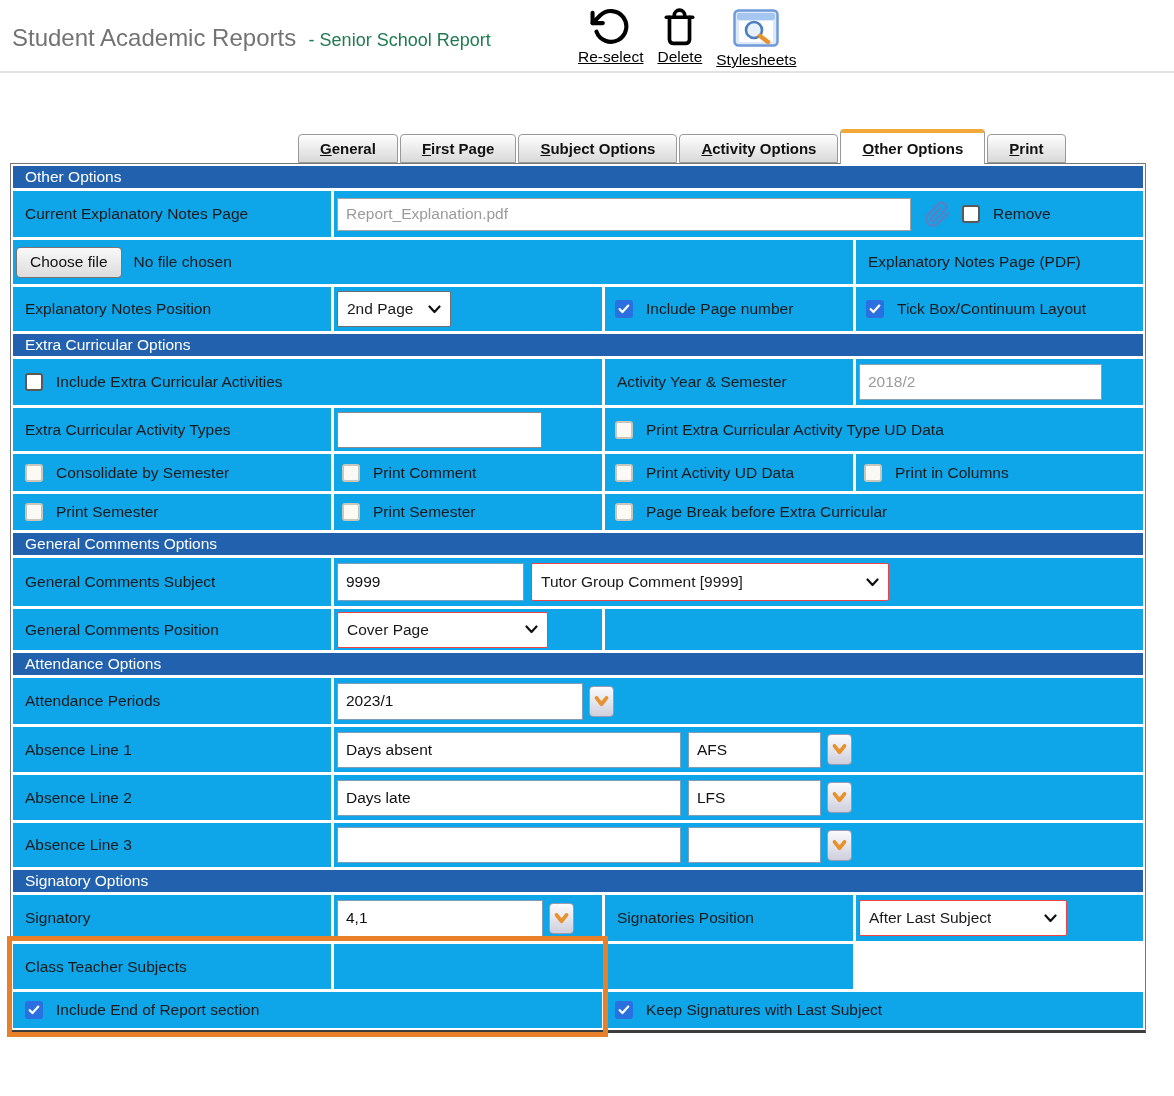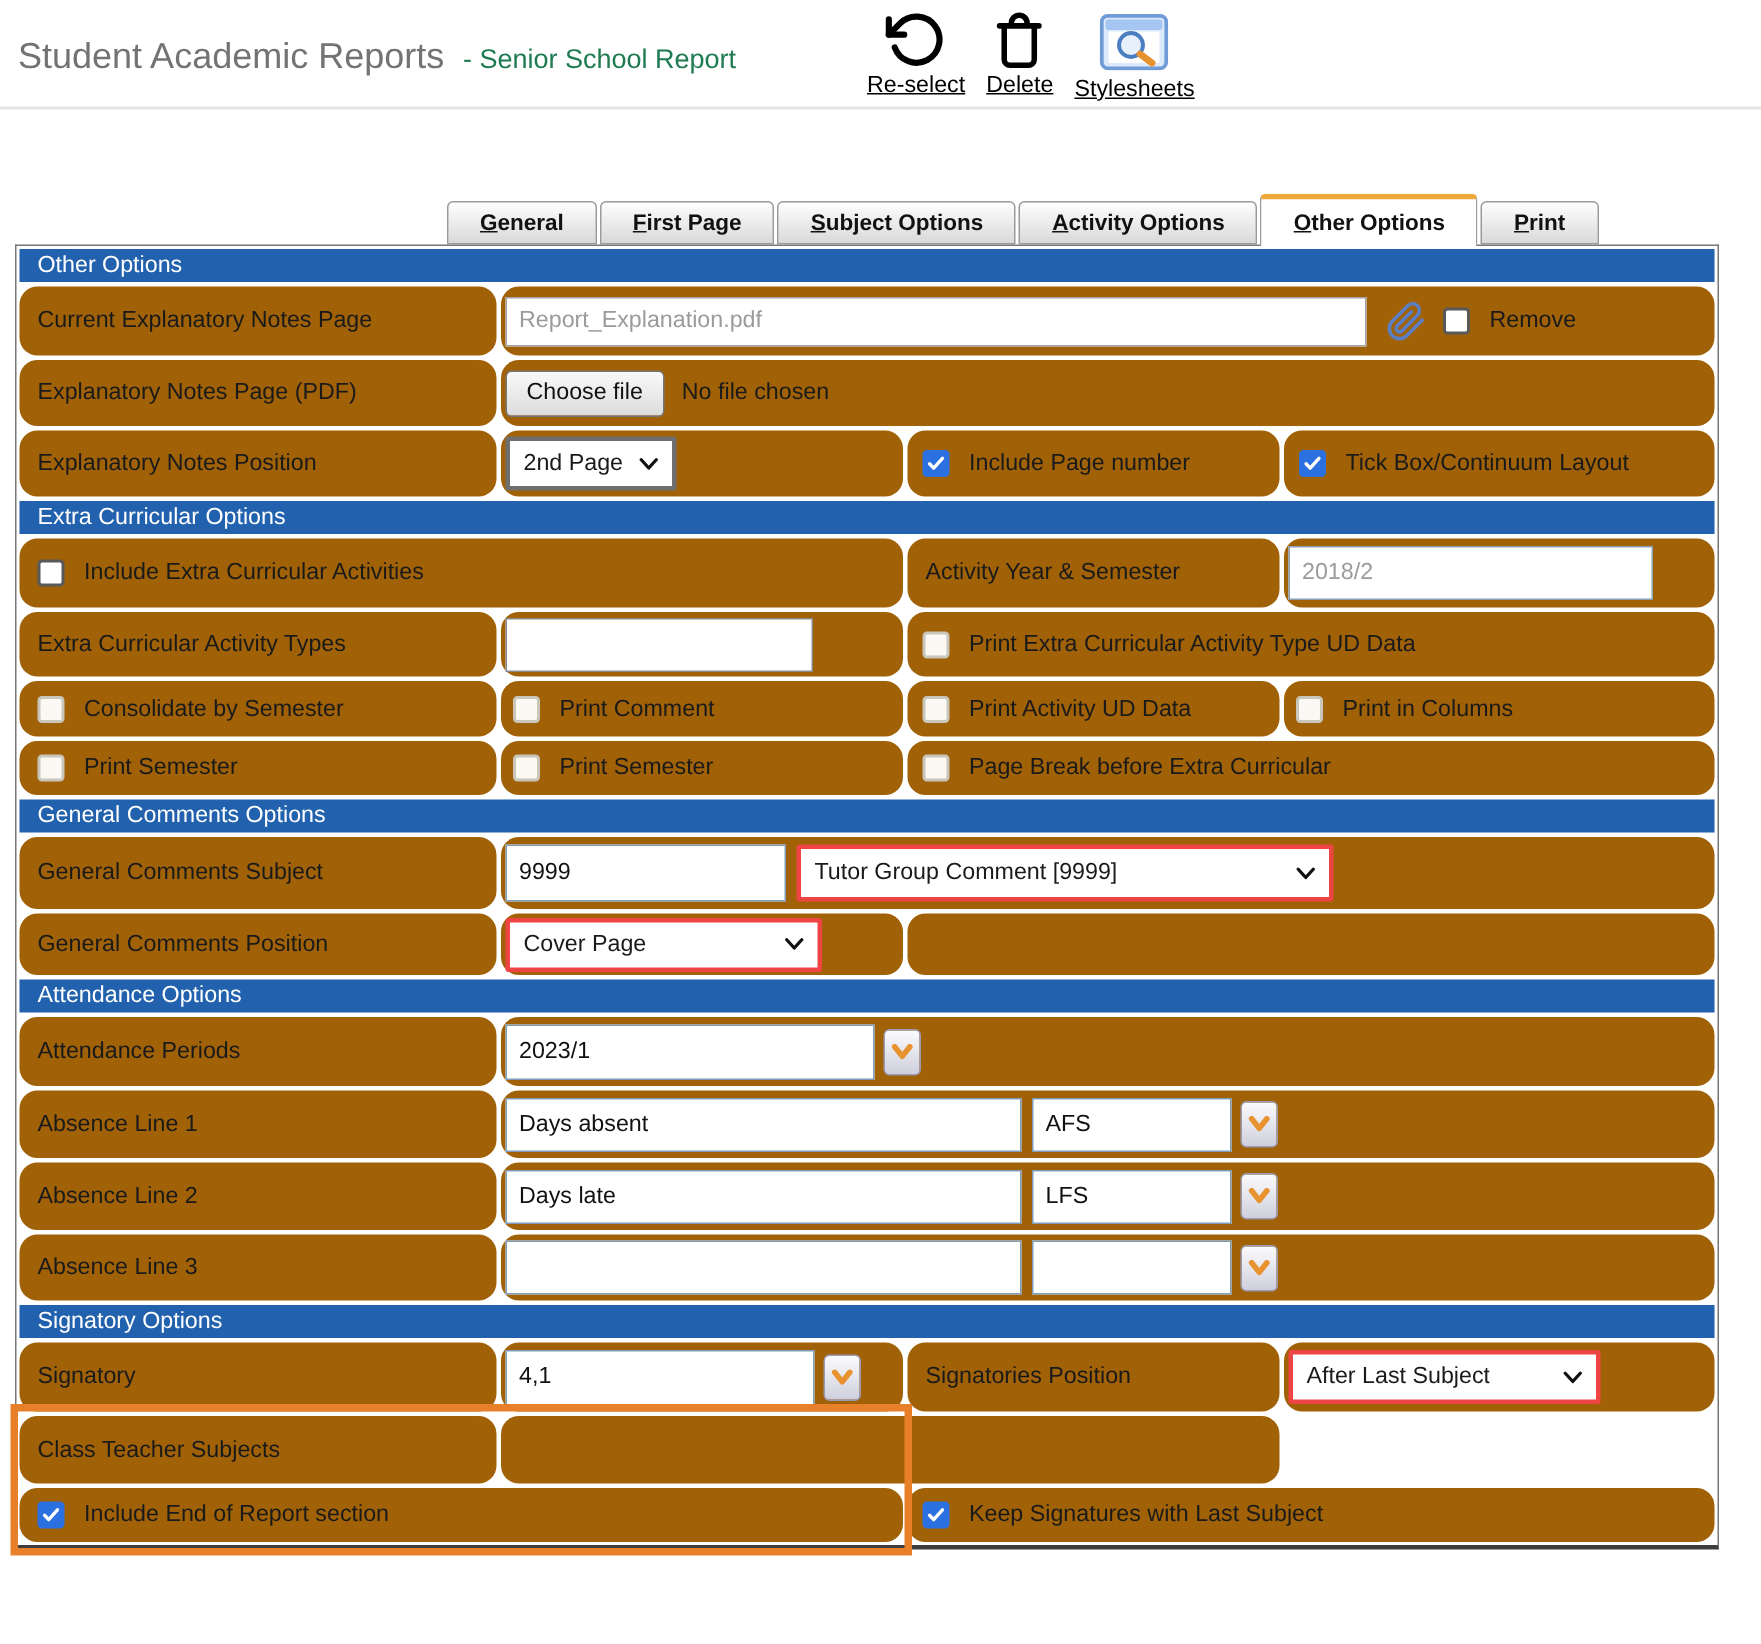--- a/index.html
+++ b/index.html
@@ -39,38 +39,38 @@
   .panel {
     position:absolute; left:10px; top:163px; width:1136px;
     background:#fff; border:1px solid #777; border-bottom:3px solid #3d3d3d;
     padding:2px; display:flex; flex-direction:column; gap:3px; z-index:1;
   }
   .sec-header {
     height:22px; background:#2161AE; color:#fff; font-weight:normal; font-size:15.5px;
     display:flex; align-items:center; padding-left:12px; flex:none;
   }
   .row { display:grid; grid-template-columns:318px 268px 248px 1fr; gap:3px; flex:none; }
-  .cell { background:#a16207; display:flex; align-items:center; font-size:15.5px;border-radius:12px; }
+  .cell { background:#0ea5e9; display:flex; align-items:center; font-size:15.5px; }
   .cell.lbl { padding-left:12px; }
   .cell.f { padding-left:3px; }
   .sp2 { grid-column: span 2; }
   .sp3 { grid-column: span 3; }
   .h46 .cell{ min-height:46px; } .h44 .cell{ min-height:44px; } .h43 .cell{ min-height:43px; }
   .h48 .cell{ min-height:48px; } .h41 .cell{ min-height:41px; } .h45 .cell{ min-height:45px; }
   .h37 .cell{ min-height:37px; } .h36 .cell{ min-height:36px; }
 
   
   .txt {
     height:34px; border:1px solid #7F9DB9; background:#fff; color:#111;
     font-family:inherit; font-size:15.5px; padding:0 8px; outline:none;
   }
   .txt.gray { border-color:#a3a3a3; color:#9b9b9b; height:33px; }
   .sel {
     display:flex; align-items:center; justify-content:space-between;
-    height:36px; background:#fff; border:3px solid #ef4444; border-radius:2px;
+    height:36px; background:#fff; border:1px solid #ef4444; border-radius:2px;
     padding:0 9px; font-size:15.5px; cursor:pointer;
   }
   .sel .selv { white-space:nowrap; overflow:hidden; }
   .chev {
     width:25px; height:31px; margin-left:6px; flex:none;
     border:1px solid #9a9ab2; border-radius:4px;
     background:linear-gradient(#fbfbfd,#cfcfdd);
     display:flex; align-items:center; justify-content:center; cursor:pointer;
   }
   .btn {
@@ -163,25 +163,25 @@
         </svg>
       </span>
       <span class="cb">
         
       </span>
       <span class="cblabel">Remove</span>
     </div>
   </div>
 
   <div class="row h44">
-    <div class="cell lbl">Explanatory Notes Page (PDF)</div>
     <div class="cell f sp3">
       <button class="btn">Choose file</button>
       <span class="filestatus">No file chosen</span>
     </div>
+    <div class="cell lbl">Explanatory Notes Page (PDF)</div>
   </div>
 
   <div class="row h44">
     <div class="cell lbl">Explanatory Notes Position</div>
     <div class="cell f">
       <div class="sel" style="width:114px;border-color:#6e6e6e">
         <span class="selv">2nd Page</span>
         <svg width="13" height="9" viewBox="0 0 13 9">
             <path d="M1.5 1.5l5 5.5 5-5.5" stroke="#111" stroke-width="2.2" fill="none" stroke-linecap="round" stroke-linejoin="round"></path>
           </svg>

